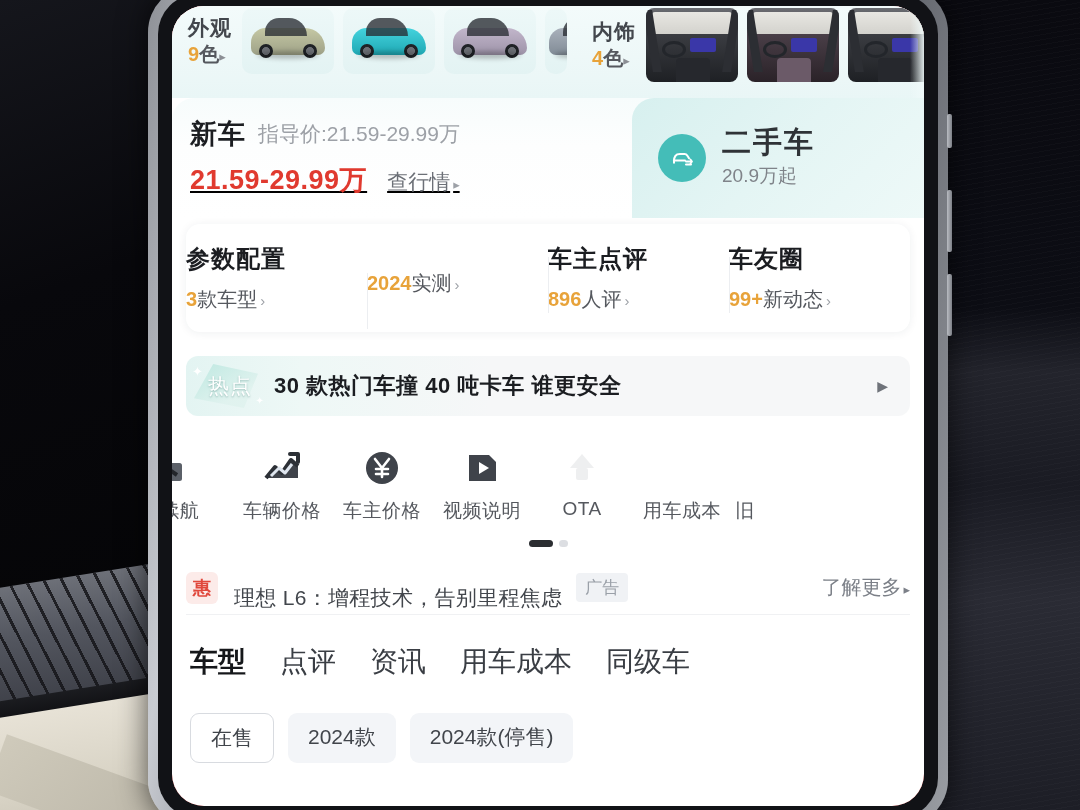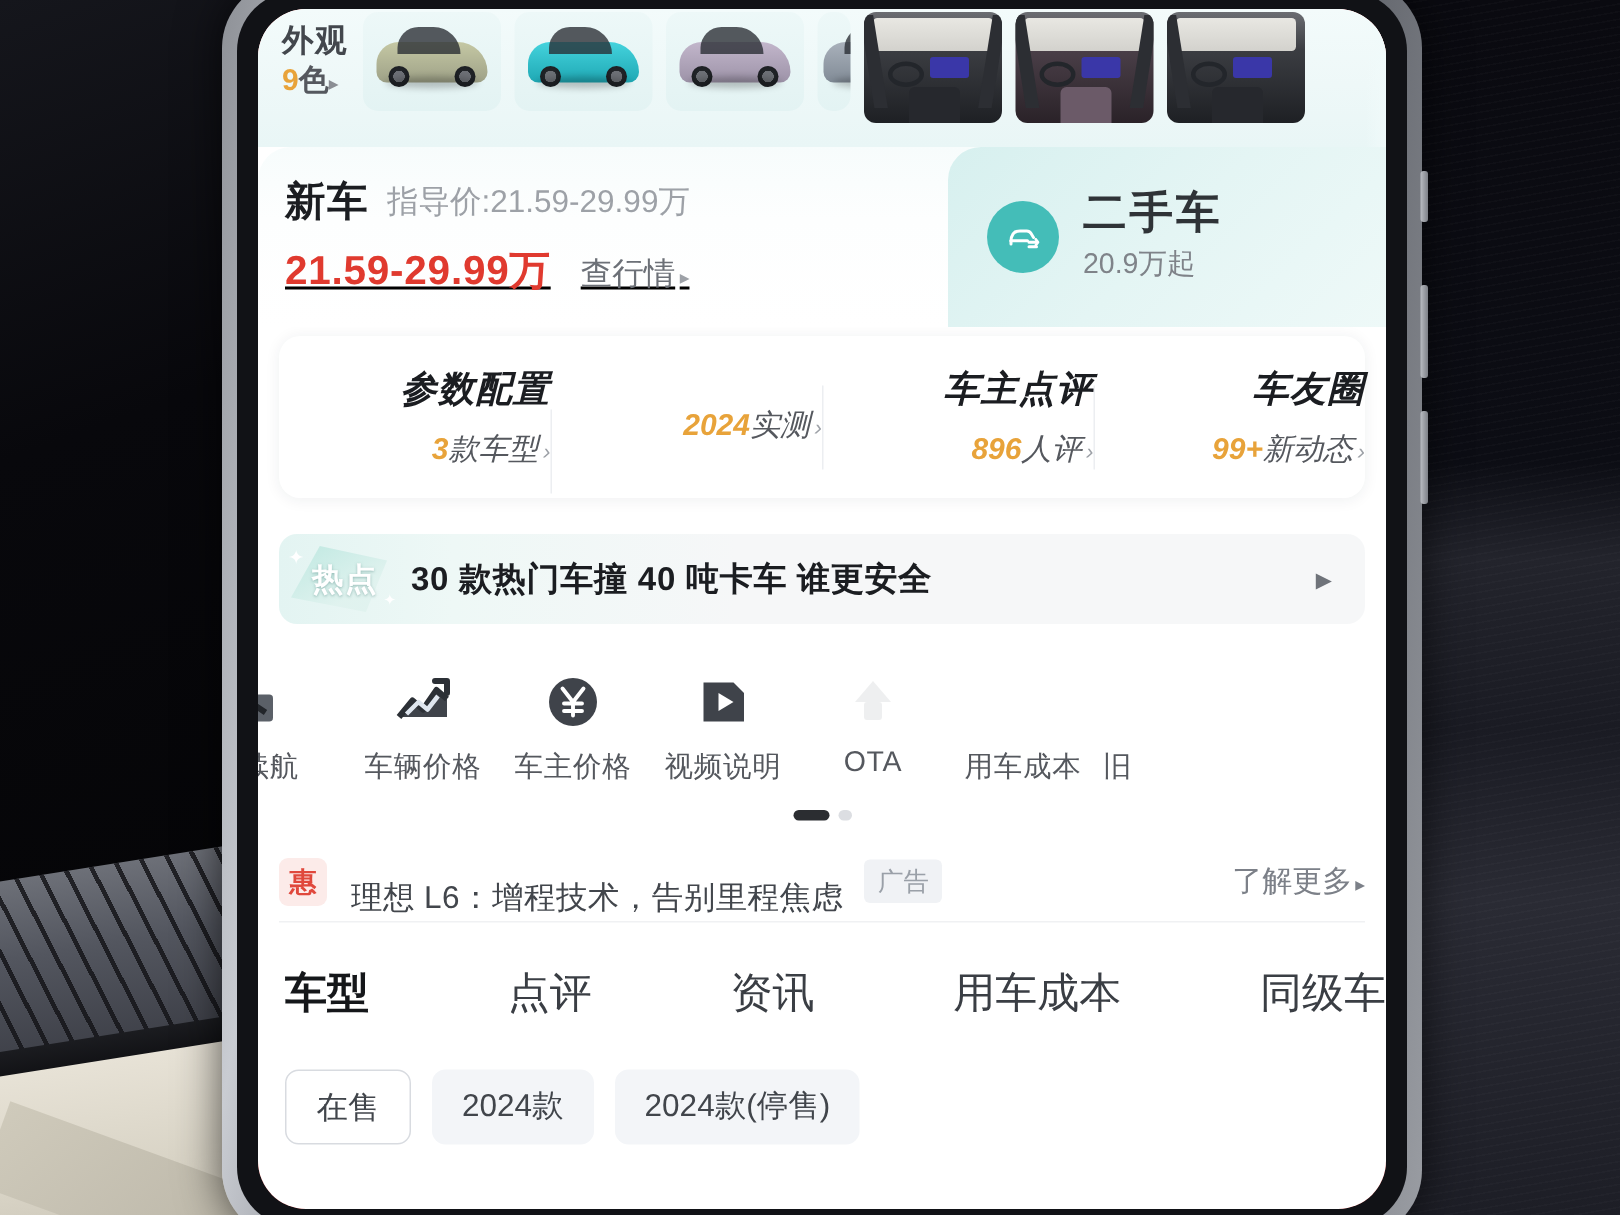--- a/index.html
+++ b/index.html
@@ -185,21 +185,21 @@
   .nc-check { font-size:21px; color:#6c7077; margin-left:20px; }
   .nc-check .car { font-size:13px; color:#9da1a7; margin-left:3px; }
 
   
   .stats-card {
     margin:6px 14px 0 14px; height:108px;
     background:#fff; border-radius:14px;
     box-shadow:0 1px 10px rgba(30,40,60,.07);
     display:flex; align-items:center;
   }
-  .stat { flex:1; text-align:right; position:relative;font-style:italic; }
+  .stat { flex:1; text-align:left; position:relative; }
   .stat + .stat::before{
     content:""; position:absolute; left:0; top:14px; width:1px; height:56px;
     background:#eceef1;
   }
   .stat .s1{ font-size:24px; color:#1b1d21; font-weight:700; letter-spacing:1px; }
   .stat .s2{ font-size:20px; color:#55585e; margin-top:11px; }
   .stat .s2 b{ color:#e8a33a; font-weight:700; }
   .stat .s2 .car{ font-size:15px; color:#9da1a7; margin-left:3px; }
 
   
@@ -211,21 +211,21 @@
   .hot-tag {
     width:88px; height:100%; position:relative; flex-shrink:0;
     display:flex; align-items:center; justify-content:center;
   }
   .hot-tag::before{
     content:""; position:absolute; left:8px; top:8px; width:64px; height:44px;
     background:linear-gradient(150deg,#b8e6de,#dff2ee 70%);
     clip-path:polygon(30% 0,100% 22%,78% 100%,0 78%);
     opacity:.85;
   }
-  .hot-tag .ht { position:relative; font-size:21px; font-weight:700; color:#fff;
+  .hot-tag .ht { position:relative; font-size:21px; font-weight:400; color:#fff;
     text-shadow:0 1px 2px rgba(90,140,135,.55); letter-spacing:1px;}
   .hot-spark{position:absolute;color:#fff;font-size:13px;}
   .hot-text{ font-size:22px; color:#1b1d21; font-weight:600; letter-spacing:.5px; }
   .hot-arrow{ position:absolute; right:22px; color:#6f737a; font-size:14px; }
 
   
   .icon-row {
     margin-top:26px; display:flex; align-items:flex-start; padding-left:8px;
     position:relative; height:96px;
   }
@@ -249,21 +249,21 @@
   }
   .ad-text { font-size:21px; color:#42464c; margin-left:16px; letter-spacing:.3px;margin-top:20px; }
   .ad-tag {
     margin-left:14px; background:#f0f2f5; color:#9aa0a8; font-size:17px;
     padding:3px 9px; border-radius:4px;
   }
   .ad-more { margin-left:auto; font-size:20px; color:#7c8088; }
   .ad-more .car{ font-size:13px; margin-left:2px; }
 
   
-  .sec-tabs { display:flex; align-items:flex-end; padding:28px 0 0 18px; gap:34px;justify-content:space-between; }
+  .sec-tabs { display:flex; align-items:flex-end; padding:28px 0 0 18px; gap:34px; }
   .sec-tab { font-size:28px; color:#3a3e44; position:relative; padding-bottom:6px; }
   .sec-tab.active { color:#15171a; font-weight:700; }
   .sec-tab.active::after{
     content:""; position:absolute; left:-2px; right:-2px; bottom:2px; height:10px;
     background:linear-gradient(90deg,#f5d98a,#f0c95f); border-radius:5px; z-index:-1;
   }
 
   
   .chips { display:flex; gap:14px; padding:26px 0 0 18px; }
   .chip {
@@ -322,20 +322,26 @@
                 <div class="wheel" style="left:8px"></div>
                   <div class="wheel" style="right:8px"></div>
               </div>
             </div>
             <div class="car-card" style="width:22px">
               <div class="car-shape" style="left:4px;width:60px;background:linear-gradient(180deg,#a9b1bb,#818b96)"></div>
             </div>
           </div>
 
           <div class="swatch-group">
+            <div class="swatch-label">
+              <div class="t1">内饰</div>
+              <div class="t2">
+                <b>4</b><span>色</span><span class="car">▸</span>
+              </div>
+            </div>
 
             <div class="int-card">
               <div class="dash"></div>
                 <div class="pillar-l"></div>
                 <div class="pillar-r"></div>
               <div class="wheel2"></div>
                 <div class="scr"></div>
                 <div class="cons"></div>
             </div>
             <div class="int-card int-purple">

